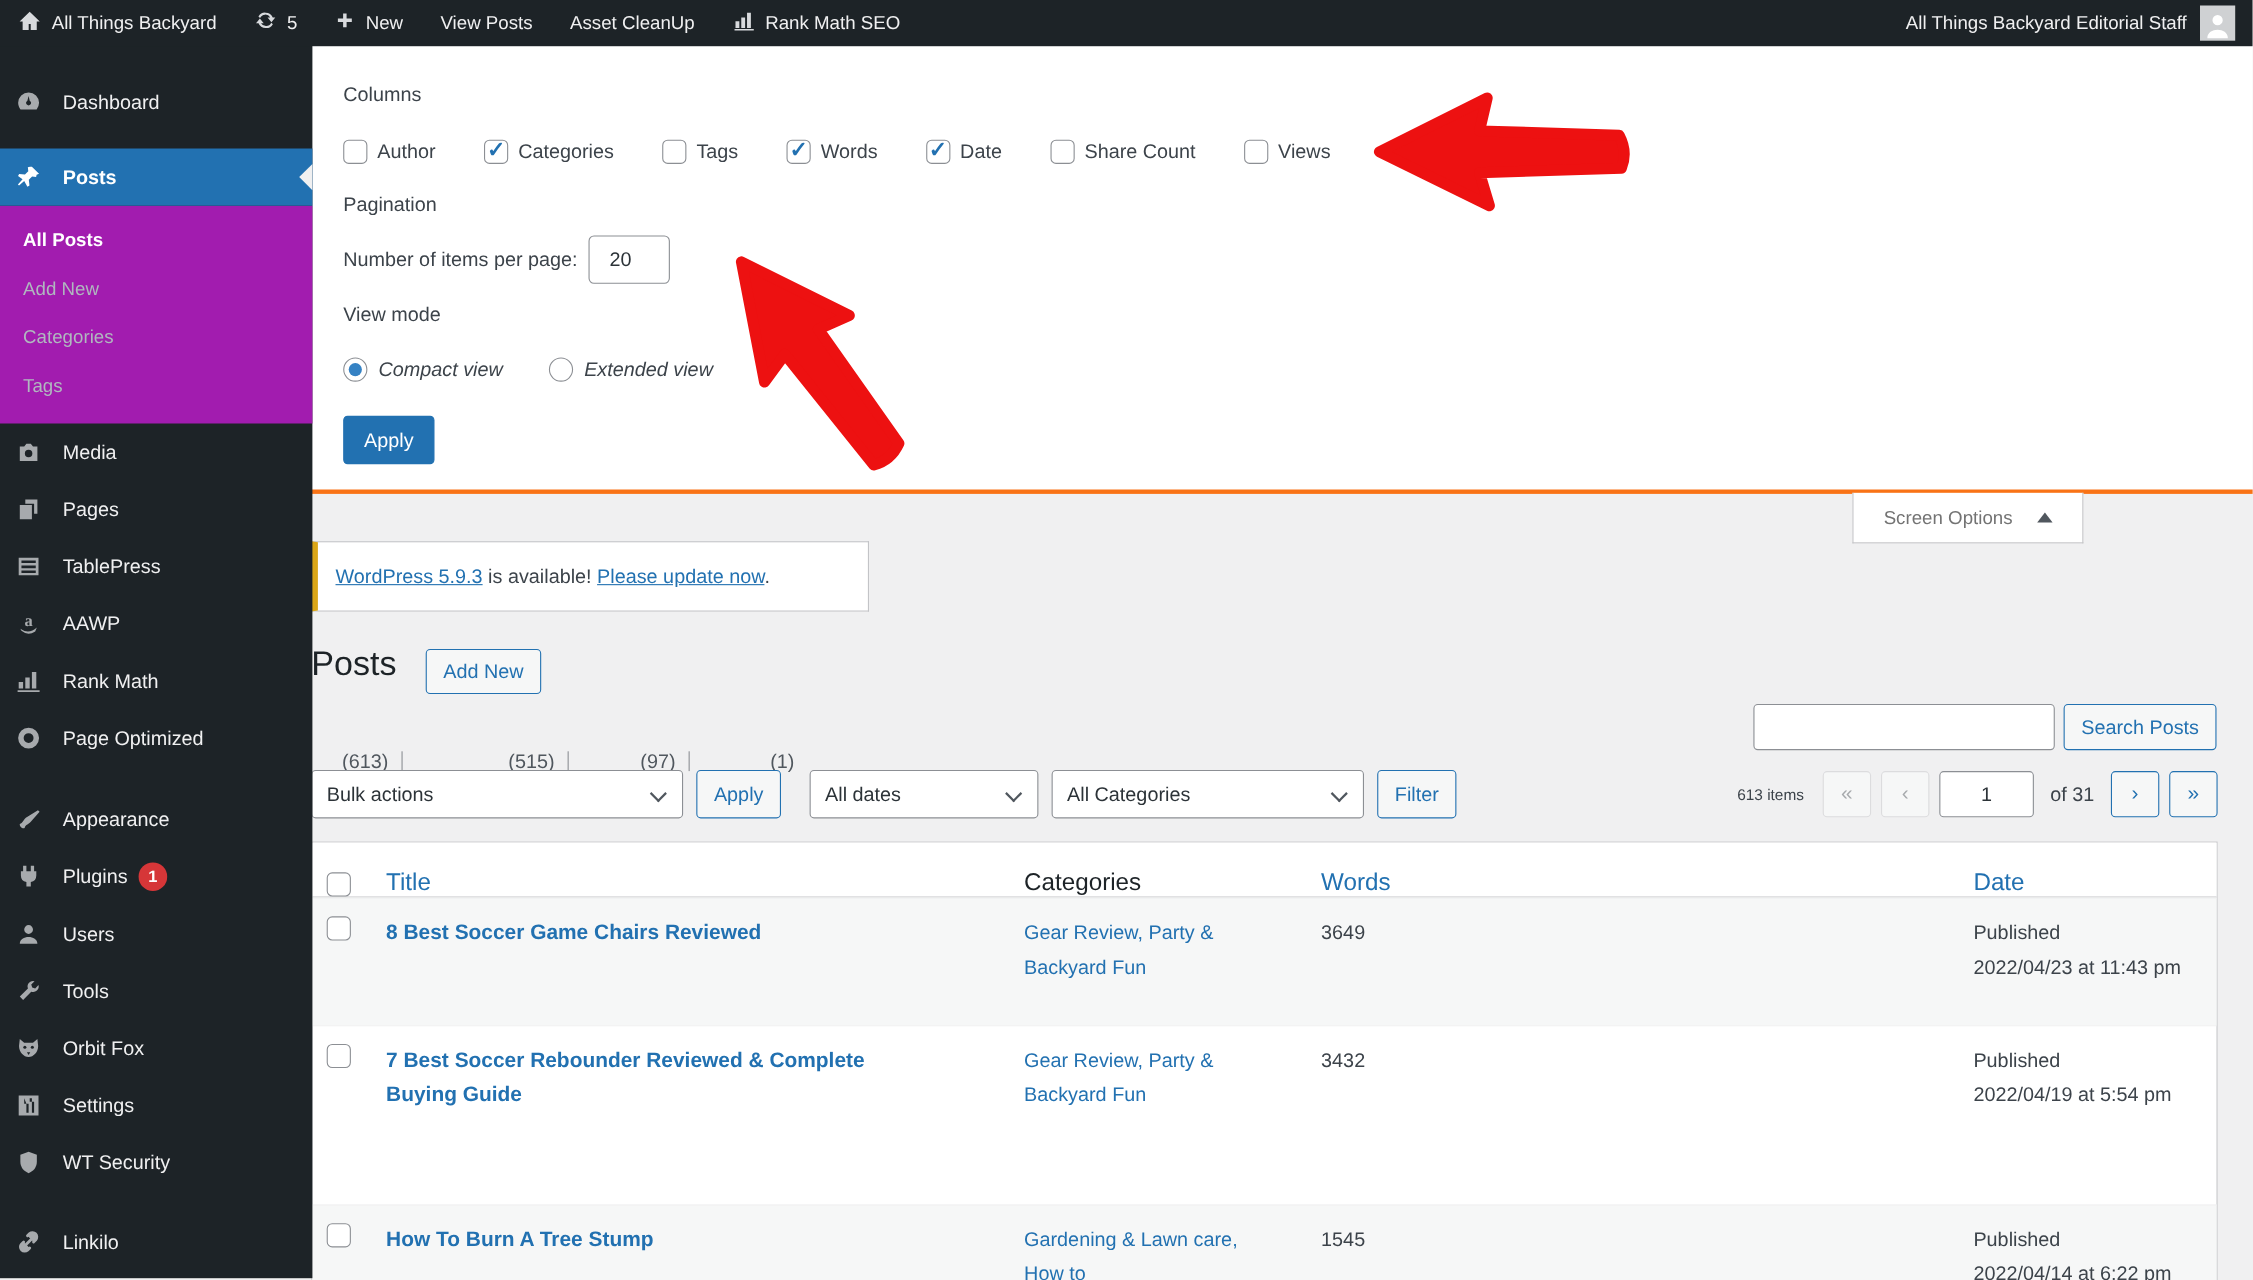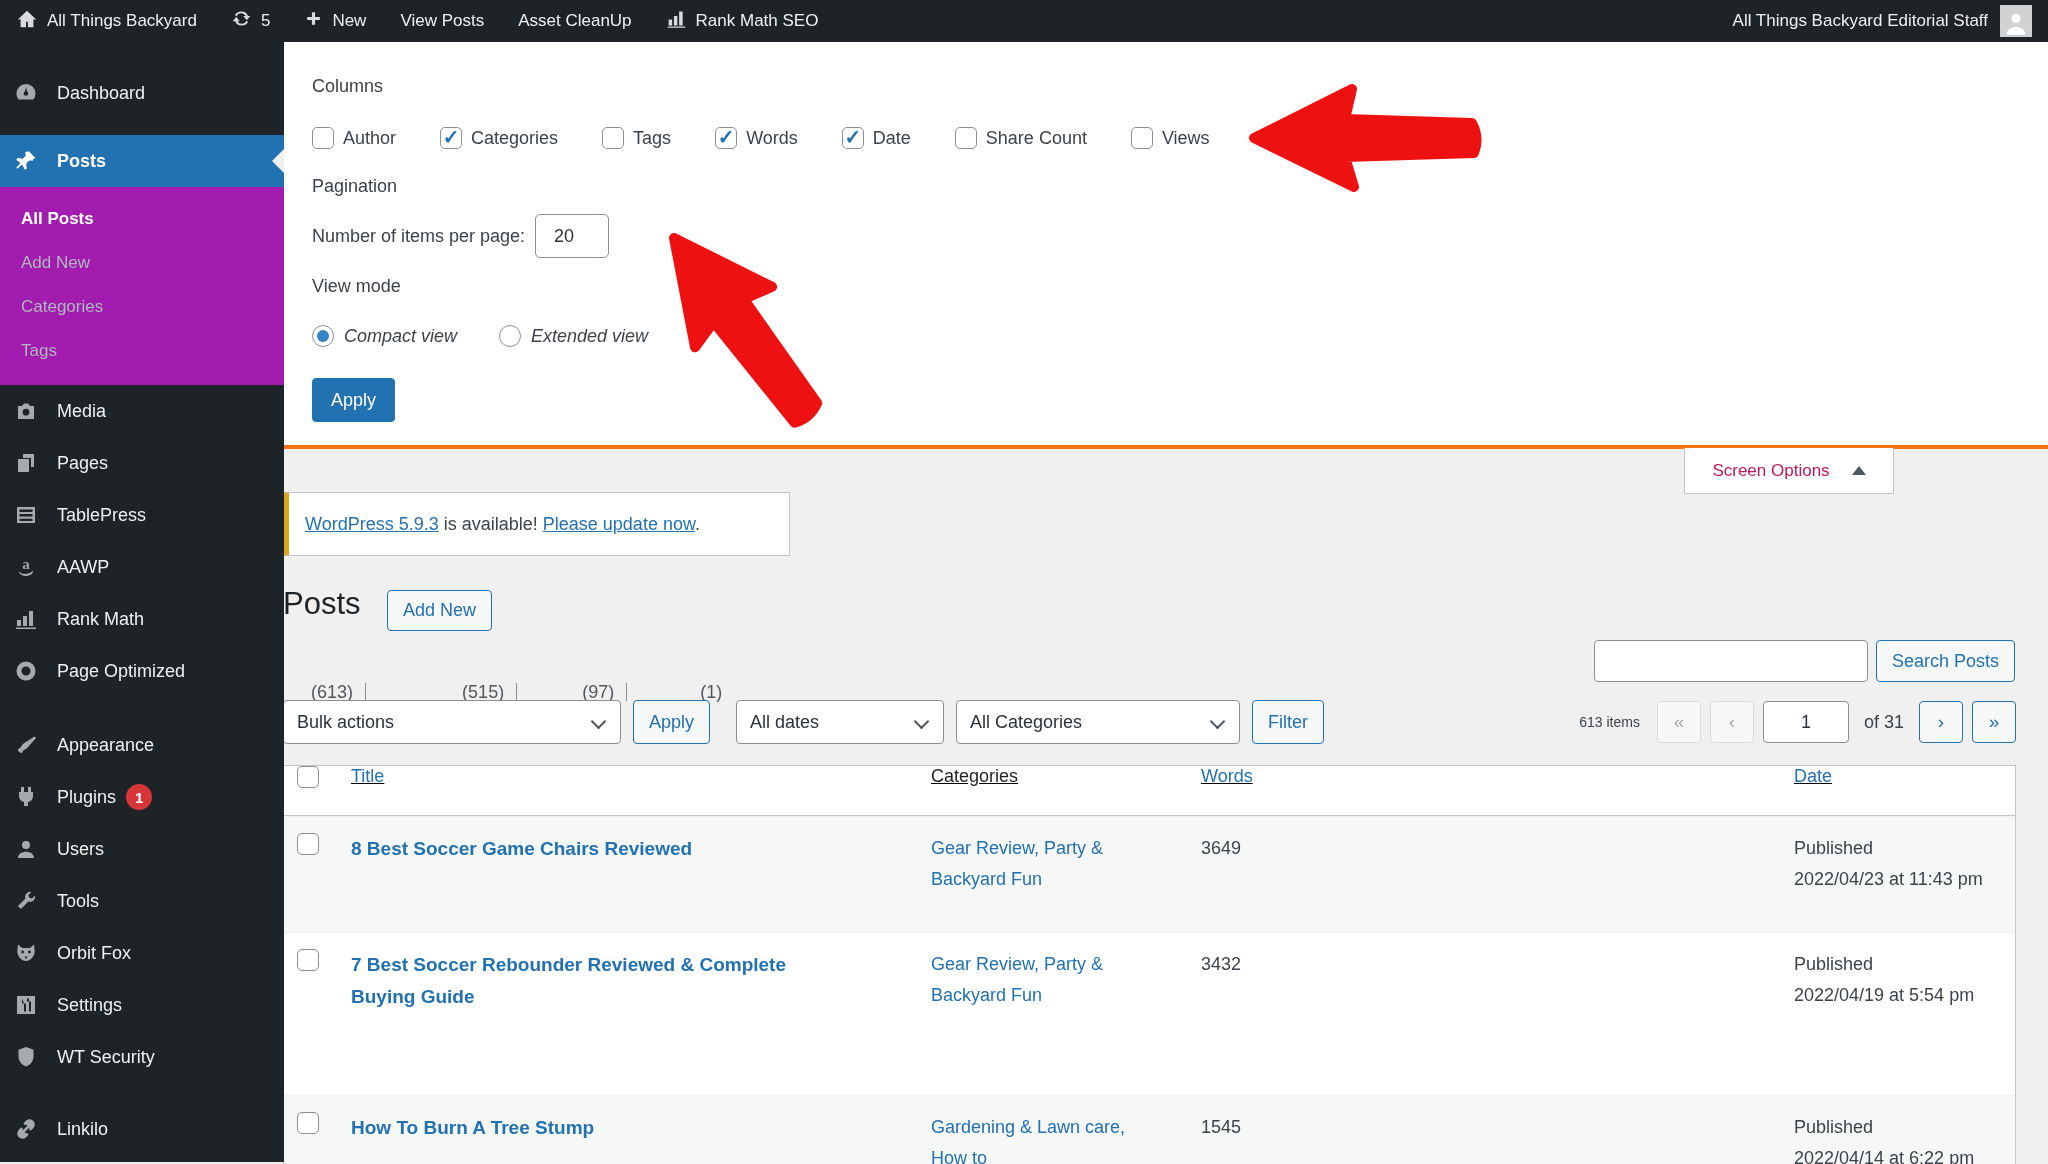--- a/index.html
+++ b/index.html
@@ -46,21 +46,21 @@
   .num-input { width:74px; height:44px; border:1px solid #8c8f94; border-radius:5px; font-size:18px;
     padding-left:18px; color:#2c3338; margin-left:10px; font-family:"Liberation Sans",sans-serif; }
   .radio-row { gap:42px; height:44px;font-style:italic; }
   .radio-item { display:flex; align-items:center; gap:10px; cursor:pointer; }
   .radio { width:22px; height:22px; border:1.5px solid #8c8f94; border-radius:50%; background:#fff; position:relative; flex:0 0 22px; }
   .radio.selected::after { content:""; position:absolute; inset:4px; background:#3582c4; border-radius:50%; }
   .btn-primary { background:#2271b1; border:1px solid #2271b1; color:#fff; border-radius:4px;
     font-size:18px; height:44px; padding:0 18px; display:inline-flex; align-items:center; cursor:pointer; font-family:"Liberation Sans",sans-serif; }
   .screen-tab { position:absolute; left:1684px; top:448px; width:210px; height:46px; background:#fff;
     border:1px solid #c3c4c7; border-top:none; display:flex; align-items:center; justify-content:center; gap:22px;
-    color:#be185d; font-size:17px; cursor:pointer; z-index:6; }
+    color:#737373; font-size:17px; cursor:pointer; z-index:6; }
   .tri-up { width:0; height:0; border-left:7px solid transparent; border-right:7px solid transparent; border-bottom:9px solid #50575e; }
 
   
   .notice { position:absolute; left:283px; top:492px; width:507px; height:64px; background:#fff;
     border:1px solid #c3c4c7; border-left:6px solid #dba617; display:flex; align-items:center; padding-left:16px;
     font-size:18px; color:#3c434a; }
   .notice a, .link { color:#2271b1; text-decoration:underline; cursor:pointer; }
 
   
   .page-title { position:absolute; left:283px; top:586px; font-size:31px; color:#1d2327; font-weight:400; }
@@ -89,21 +89,21 @@
   .pg-btn { width:44px; height:42px; border-radius:4px; display:inline-flex; align-items:center; justify-content:center; font-size:19px; }
   .pg-btn.disabled { background:#f6f7f7; border:1px solid #dcdcde; color:#a7aaad; }
   .pg-btn.enabled { background:#f6f7f7; border:1px solid #2271b1; color:#2271b1; cursor:pointer; }
   .pg-input { width:86px; height:42px; border:1px solid #8c8f94; border-radius:4px; text-align:center; font-size:18px; color:#2c3338; font-family:"Liberation Sans",sans-serif; }
   .of-pages { color:#3c434a; font-size:18px; margin:0 6px; }
 
   
   .posts-table { position:absolute; left:283px; top:765px; width:1733px; background:#fff; border:1px solid #c3c4c7; z-index:4; }
   .t-row { display:grid; grid-template-columns:50px 580px 275px 590px 1fr; }
   .t-head { height:50px; border-bottom:1px solid #c3c4c7; background:#fff; }
-  .t-head > div { display:flex; align-items:flex-start; font-size:18px;text-decoration:underline; }
+  .t-head > div { display:flex; align-items:flex-end; font-size:22px; }
   .th-sort { color:#2271b1; cursor:pointer; }
   .cell-cb { padding-left:13px; display:flex; align-items:center; padding-top:0; }
   .cell-title { padding-left:17px; padding-right:60px; }
   .cell-categories { padding-left:17px; padding-right:38px; }
   .cell-words { padding-left:12px; }
   .cell-date { padding-left:15px; }
   .t-body .t-row { border-top:1px solid #f0f0f1; }
   .t-body .t-row:nth-child(odd) { background:#f6f7f7; }
   .t-body .t-row > div { padding-top:16px; padding-bottom:14px; font-size:18px; color:#3c434a; line-height:31px; }
   .t-body .cell-cb { padding-top:16px; align-items:flex-start; }

